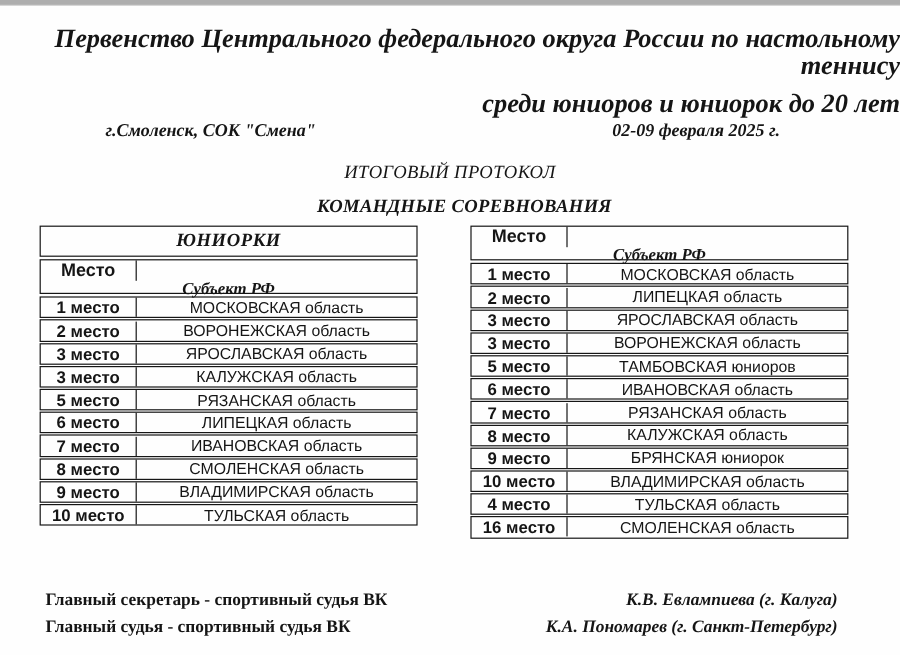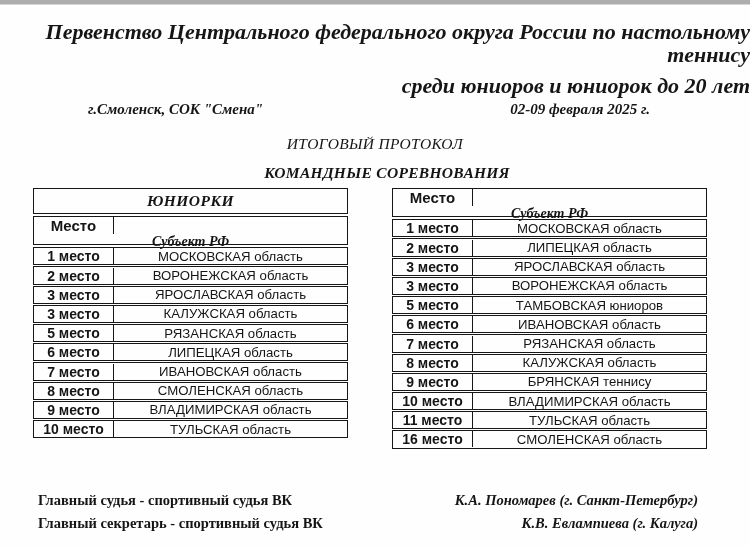--- a/index.html
+++ b/index.html
@@ -247,42 +247,42 @@
           <div class="t-row">
             <div class="c-place">7 место</div>
             <div class="c-region">РЯЗАНСКАЯ область</div>
           </div>
           <div class="t-row">
             <div class="c-place">8 место</div>
             <div class="c-region">КАЛУЖСКАЯ область</div>
           </div>
           <div class="t-row">
             <div class="c-place">9 место</div>
-            <div class="c-region">БРЯНСКАЯ теннису</div>
+            <div class="c-region">БРЯНСКАЯ юниорок</div>
           </div>
           <div class="t-row">
             <div class="c-place">10 место</div>
             <div class="c-region">ВЛАДИМИРСКАЯ область</div>
           </div>
           <div class="t-row">
-            <div class="c-place">11 место</div>
+            <div class="c-place">4 место</div>
             <div class="c-region">ТУЛЬСКАЯ область</div>
           </div>
           <div class="t-row">
             <div class="c-place">16 место</div>
             <div class="c-region">СМОЛЕНСКАЯ область</div>
           </div>
         </div>
     </div>
 
   </div>
 
   <div class="footer">
+    <div class="f-row">
+      <span class="f-left">Главный секретарь - спортивный судья ВК</span>
+      <span class="f-right">К.В. Евлампиева (г. Калуга)</span>
+    </div>
     <div class="f-row">
       <span class="f-left">Главный судья - спортивный судья ВК</span>
       <span class="f-right">К.А. Пономарев (г. Санкт-Петербург)</span>
     </div>
-    <div class="f-row">
-      <span class="f-left">Главный секретарь - спортивный судья ВК</span>
-      <span class="f-right">К.В. Евлампиева (г. Калуга)</span>
-    </div>
   </div>
 </div>
 
 </body></html>

